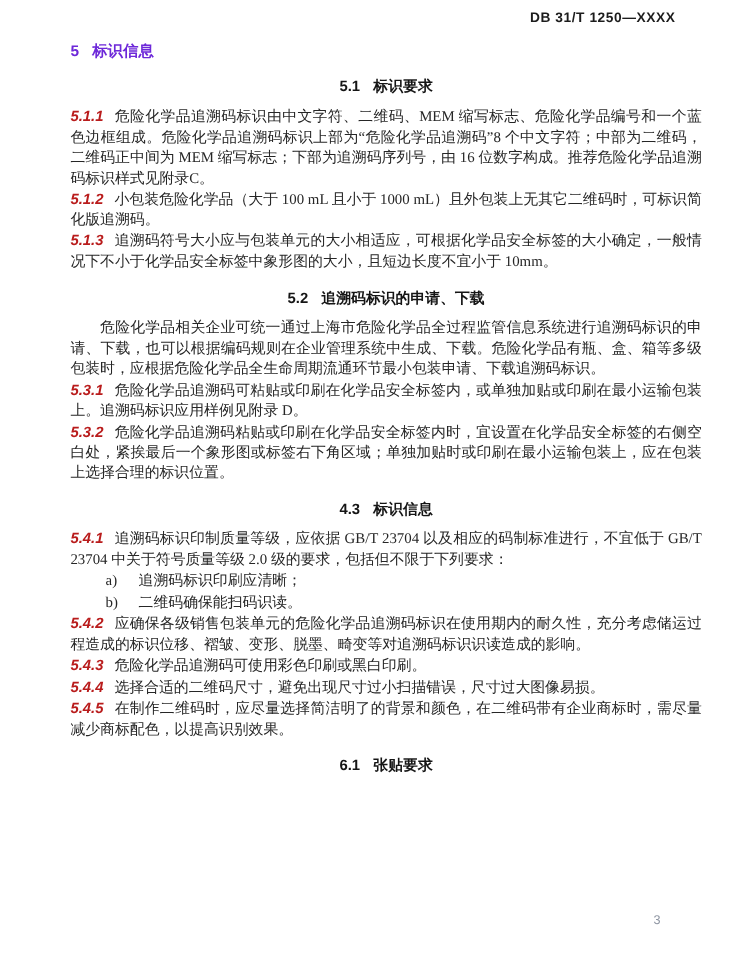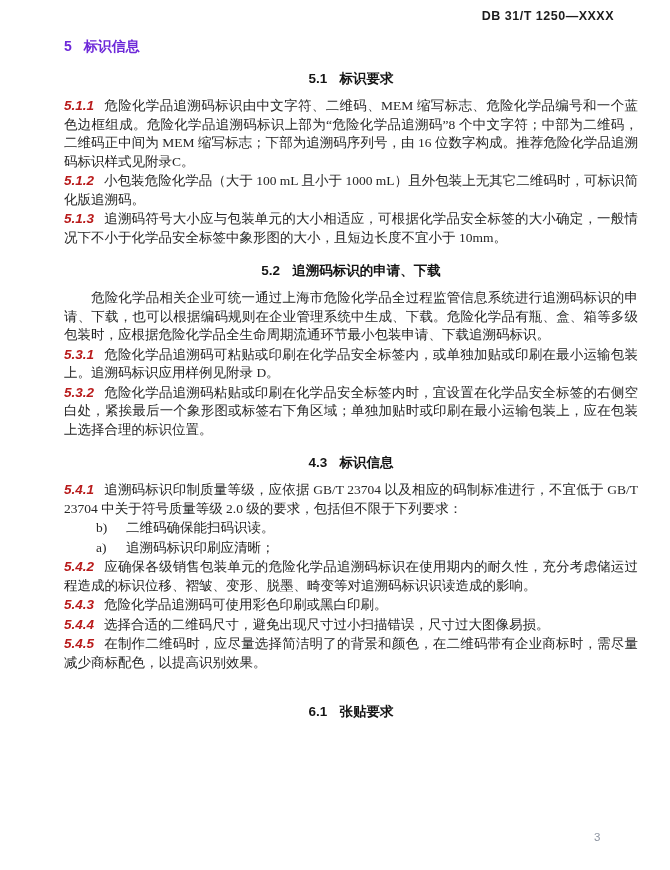--- a/index.html
+++ b/index.html
@@ -124,33 +124,33 @@
 
     <p class="clause"><span class="cnum">5.3.1</span><span>危险化学品追溯码可粘贴或印刷在化学品安全标签内，或单独加贴或印刷在最小运输包装上。追溯码标识应用样例见附录 D。</span></p>
 
     <p class="clause"><span class="cnum">5.3.2</span><span>危险化学品追溯码粘贴或印刷在化学品安全标签内时，宜设置在化学品安全标签的右侧空白处，紧挨最后一个象形图或标签右下角区域；单独加贴时或印刷在最小运输包装上，应在包装上选择合理的标识位置。</span></p>
 
 
     <div class="h2"><span class="h-num">4.3</span><span>标识信息</span></div>
 
     <p class="clause"><span class="cnum">5.4.1</span><span>追溯码标识印制质量等级，应依据 GB/T 23704 以及相应的码制标准进行，不宜低于 GB/T 23704 中关于符号质量等级 2.0 级的要求，包括但不限于下列要求：</span></p>
 
+    <p class="list-item"><span class="marker">a)</span><span>追溯码标识印刷应清晰；</span></p>
+
     <p class="list-item"><span class="marker">b)</span><span>二维码确保能扫码识读。</span></p>
-
-    <p class="list-item"><span class="marker">a)</span><span>追溯码标识印刷应清晰；</span></p>
 
     <p class="clause"><span class="cnum">5.4.2</span><span>应确保各级销售包装单元的危险化学品追溯码标识在使用期内的耐久性，充分考虑储运过程造成的标识位移、褶皱、变形、脱墨、畸变等对追溯码标识识读造成的影响。</span></p>
 
     <p class="clause"><span class="cnum">5.4.3</span><span>危险化学品追溯码可使用彩色印刷或黑白印刷。</span></p>
 
     <p class="clause"><span class="cnum">5.4.4</span><span>选择合适的二维码尺寸，避免出现尺寸过小扫描错误，尺寸过大图像易损。</span></p>
 
     <p class="clause"><span class="cnum">5.4.5</span><span>在制作二维码时，应尽量选择简洁明了的背景和颜色，在二维码带有企业商标时，需尽量减少商标配色，以提高识别效果。</span></p>
 
     <div class="section-gap"></div>
 
 
-    <div class="h2" style="margin-top: 20px;"><span class="h-num">6.1</span><span>张贴要求</span></div>
+    <div class="h2" style="margin-top: 4px;"><span class="h-num">6.1</span><span>张贴要求</span></div>
 
   </div>
 
   <div class="page-number">3</div>
 </div>
 
 </body></html>

